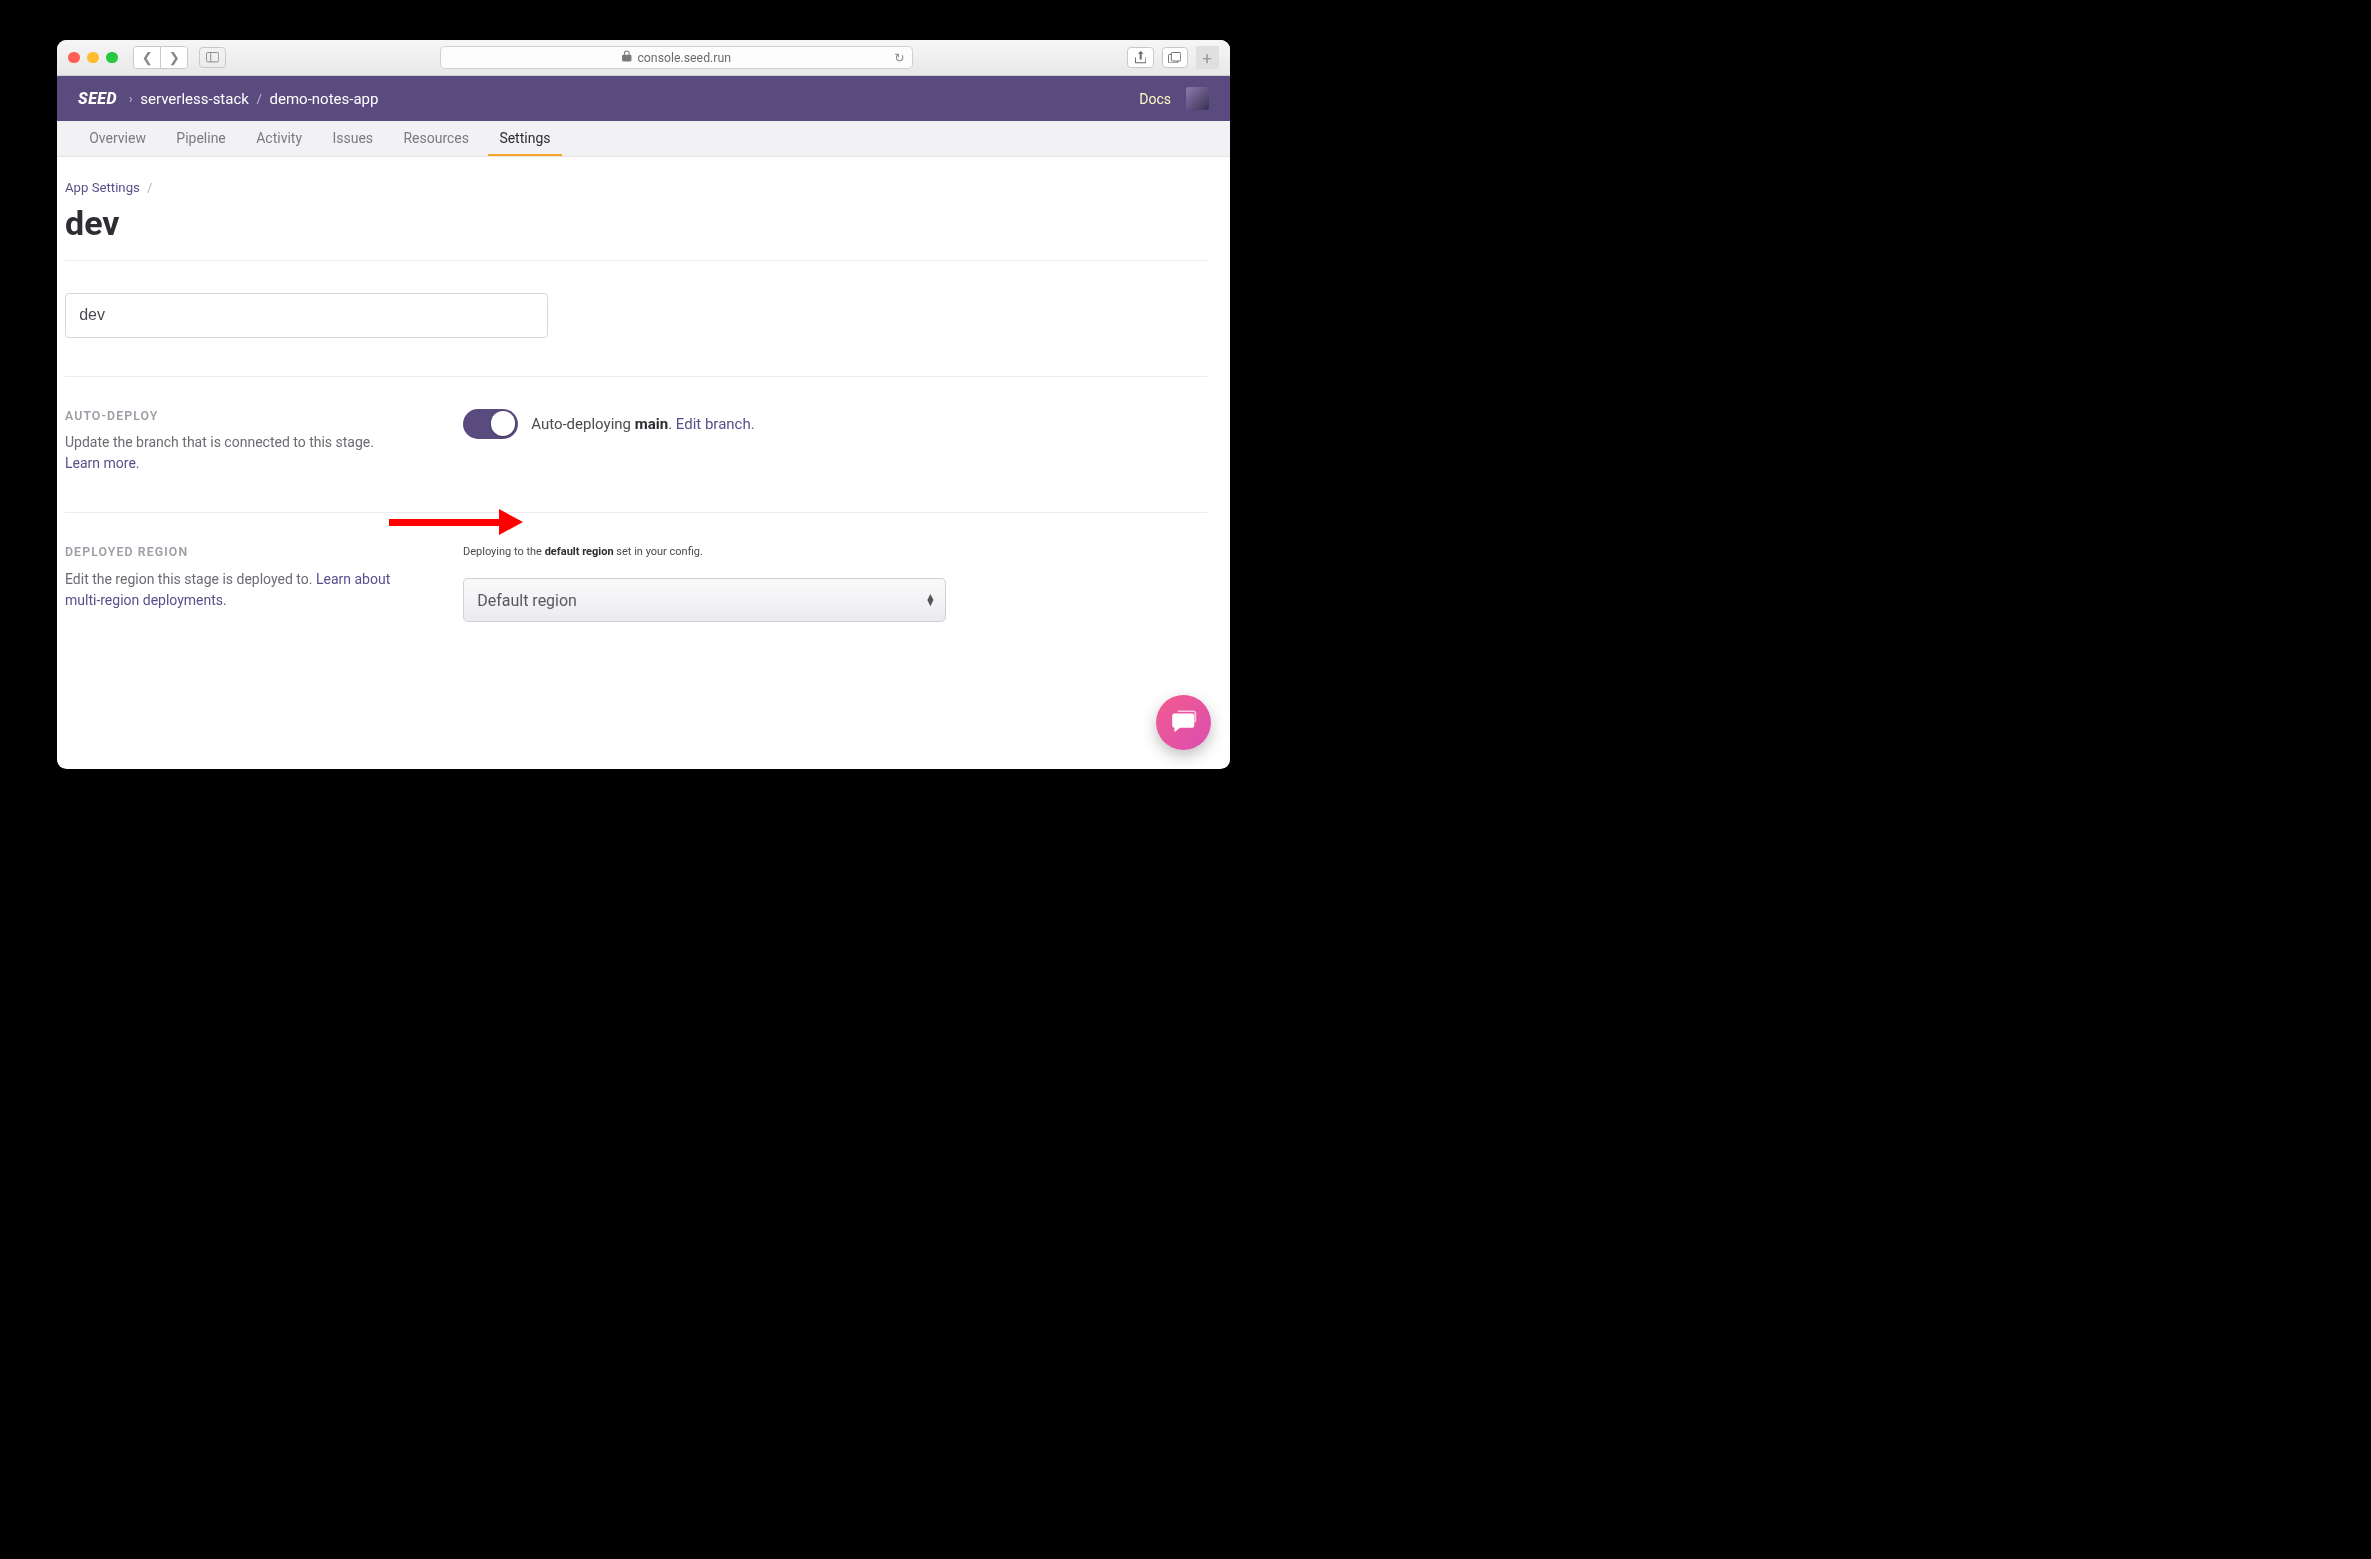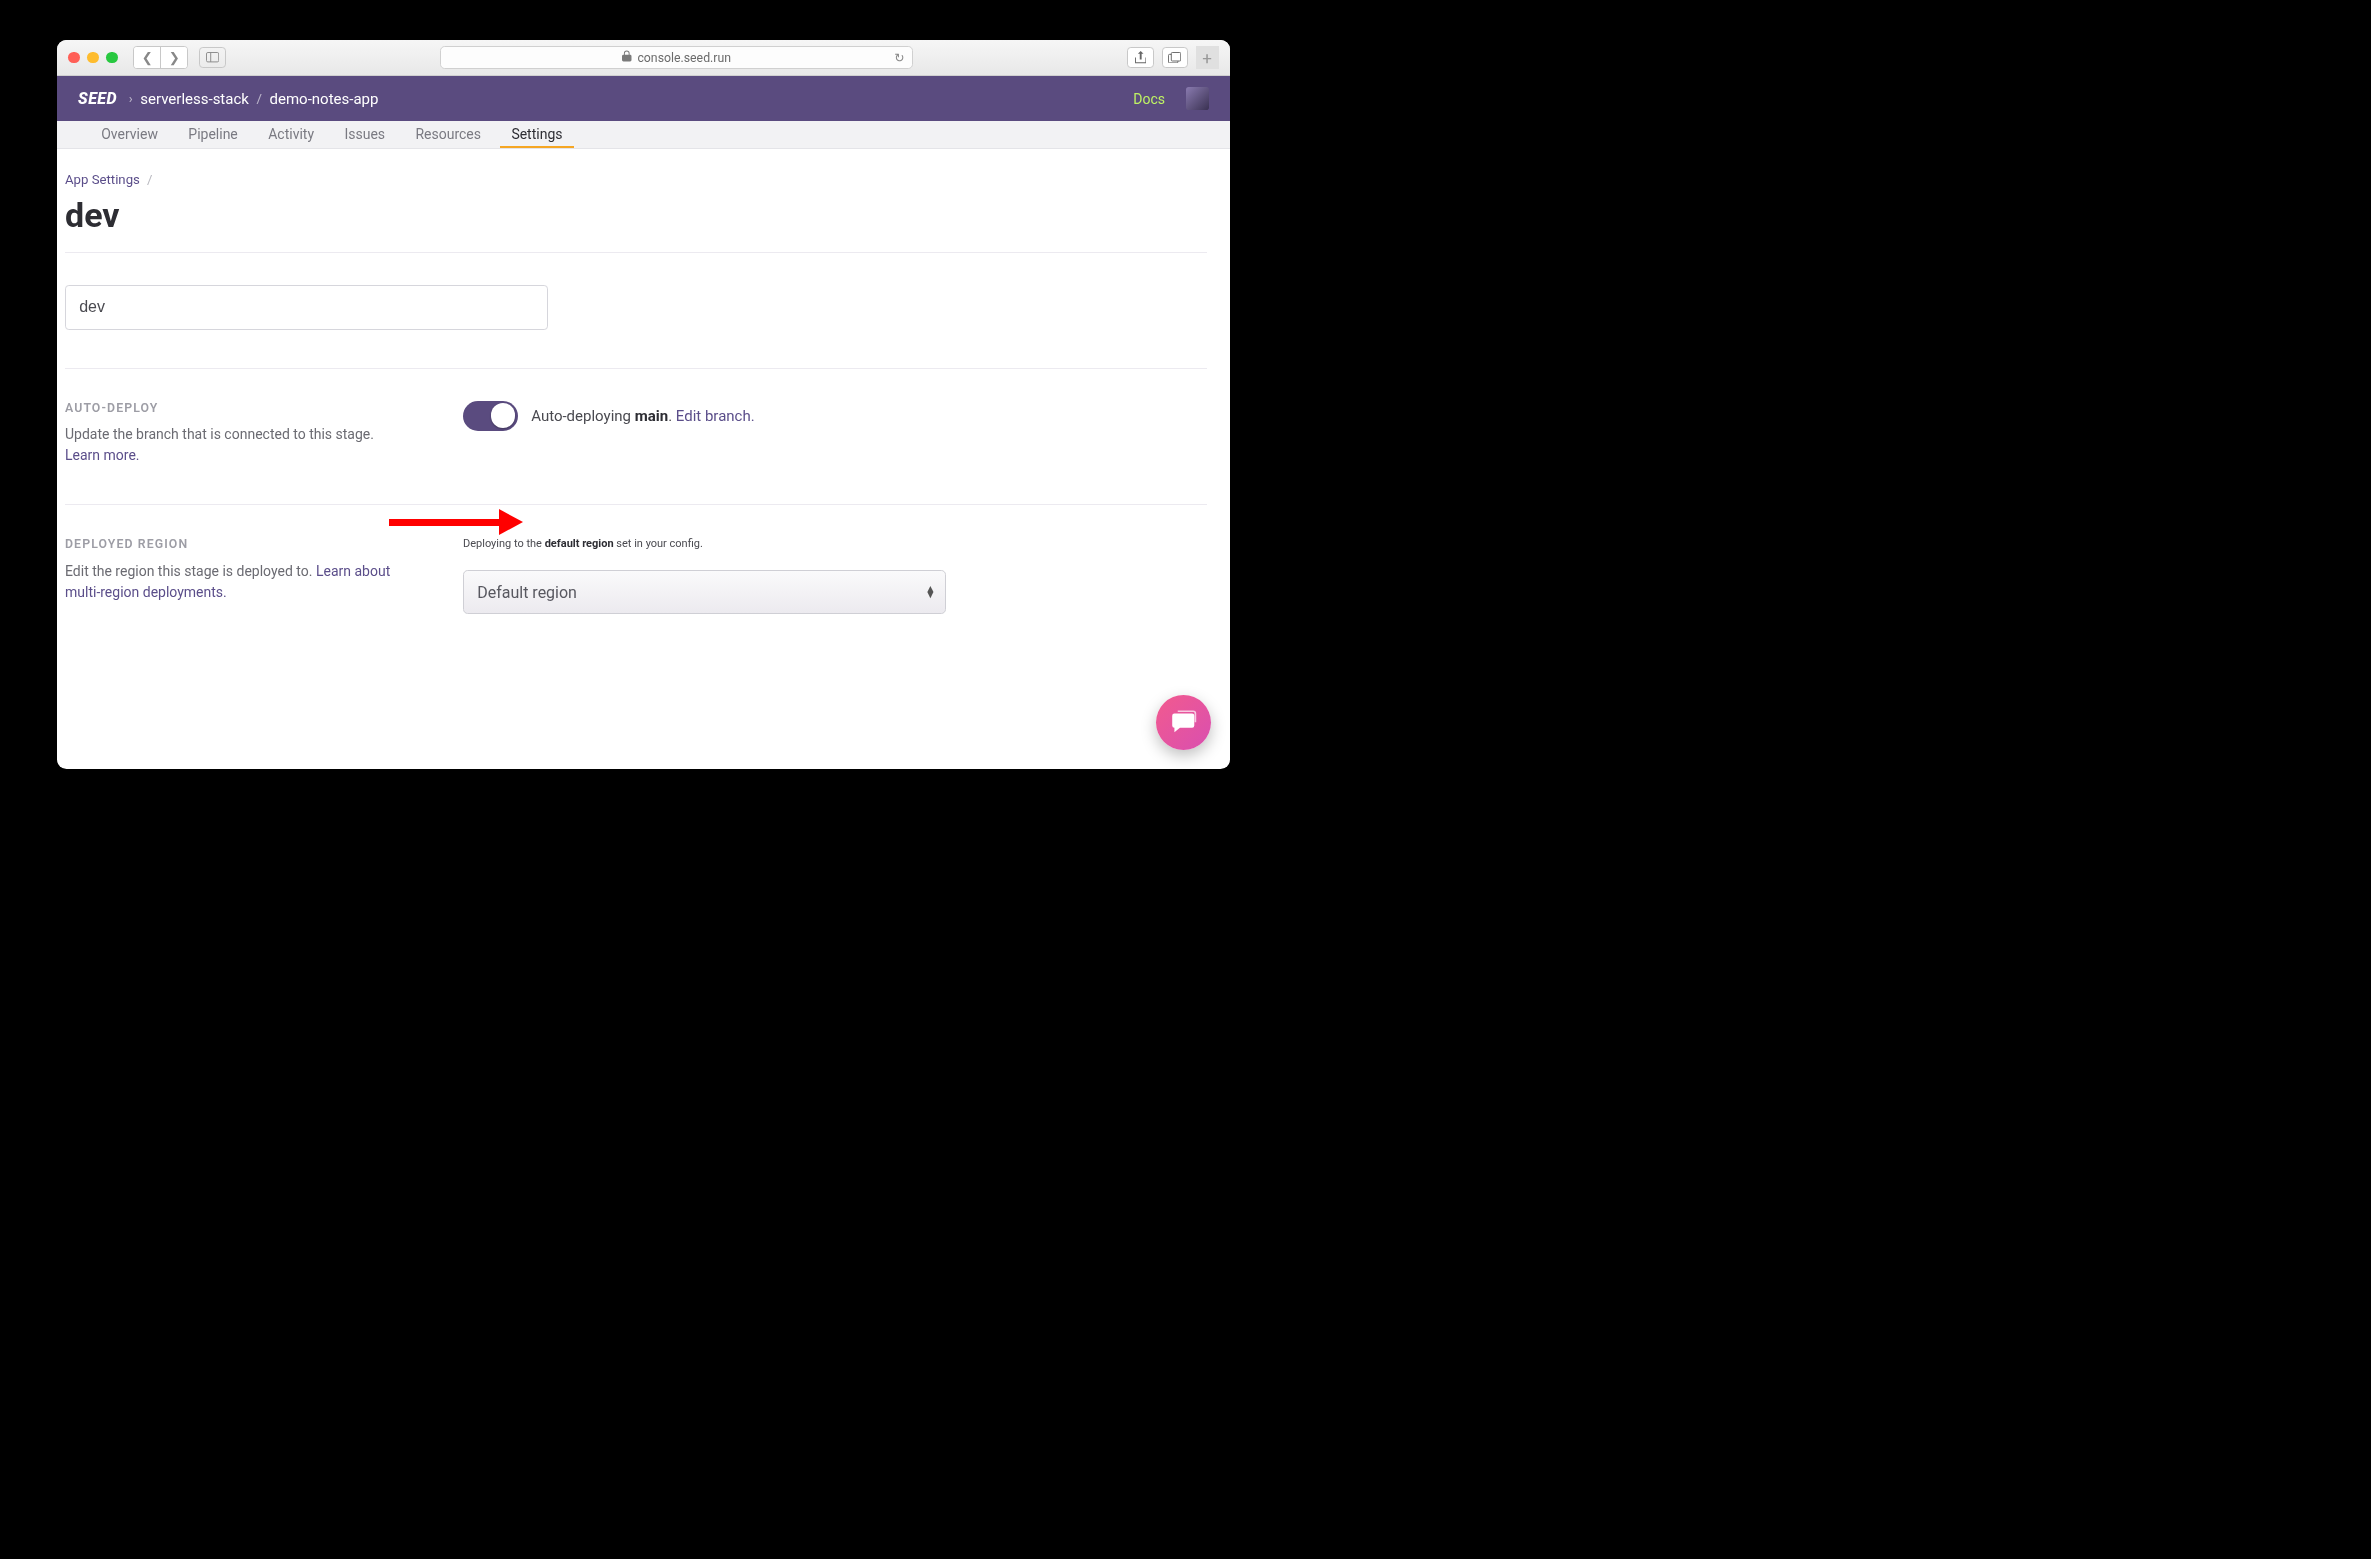--- a/index.html
+++ b/index.html
@@ -68,31 +68,31 @@
     background: #5a4b7f;
     color: #fff;
     display: flex;
     align-items: center;
     padding: 0 21px;
   }
   .app-logo { font-weight: 800; font-style: italic; font-size: 16px; letter-spacing: 0.5px; margin-right: 4px; }
   .crumb-sep { color: rgba(255,255,255,0.6); margin: 0 7.6px; font-size:13.2px; }
   .crumb { color: #ffffff; font-size: 15px; }
   .header-spacer { flex: 1; }
-  .docs-link { color: #bef264; font-size: 14px; margin-right: 21px; }
+  .docs-link { color: #fef9c3; font-size: 14px; margin-right: 15px; }
   .avatar { width: 23px; height: 23px; border-radius: 2.8px; background: linear-gradient(135deg,#8a7bb0,#3a3152); }
 
   
   .app-tabs {
-    height: 28px;
+    height: 36px;
     background: #f2f2f4;
     border-bottom: 0.9px solid #e4e4e8;
     display: flex;
     align-items: stretch;
-    padding: 0 29px;
+    padding: 0 17px;
     gap: 0;
   }
   .tab {
     padding: 0 11.4px;
     display: flex;
     align-items: center;
     color: #7a7a82;
     font-size: 14px;
     border-bottom: 2.8px solid transparent;
     margin: 0 3.8px;

